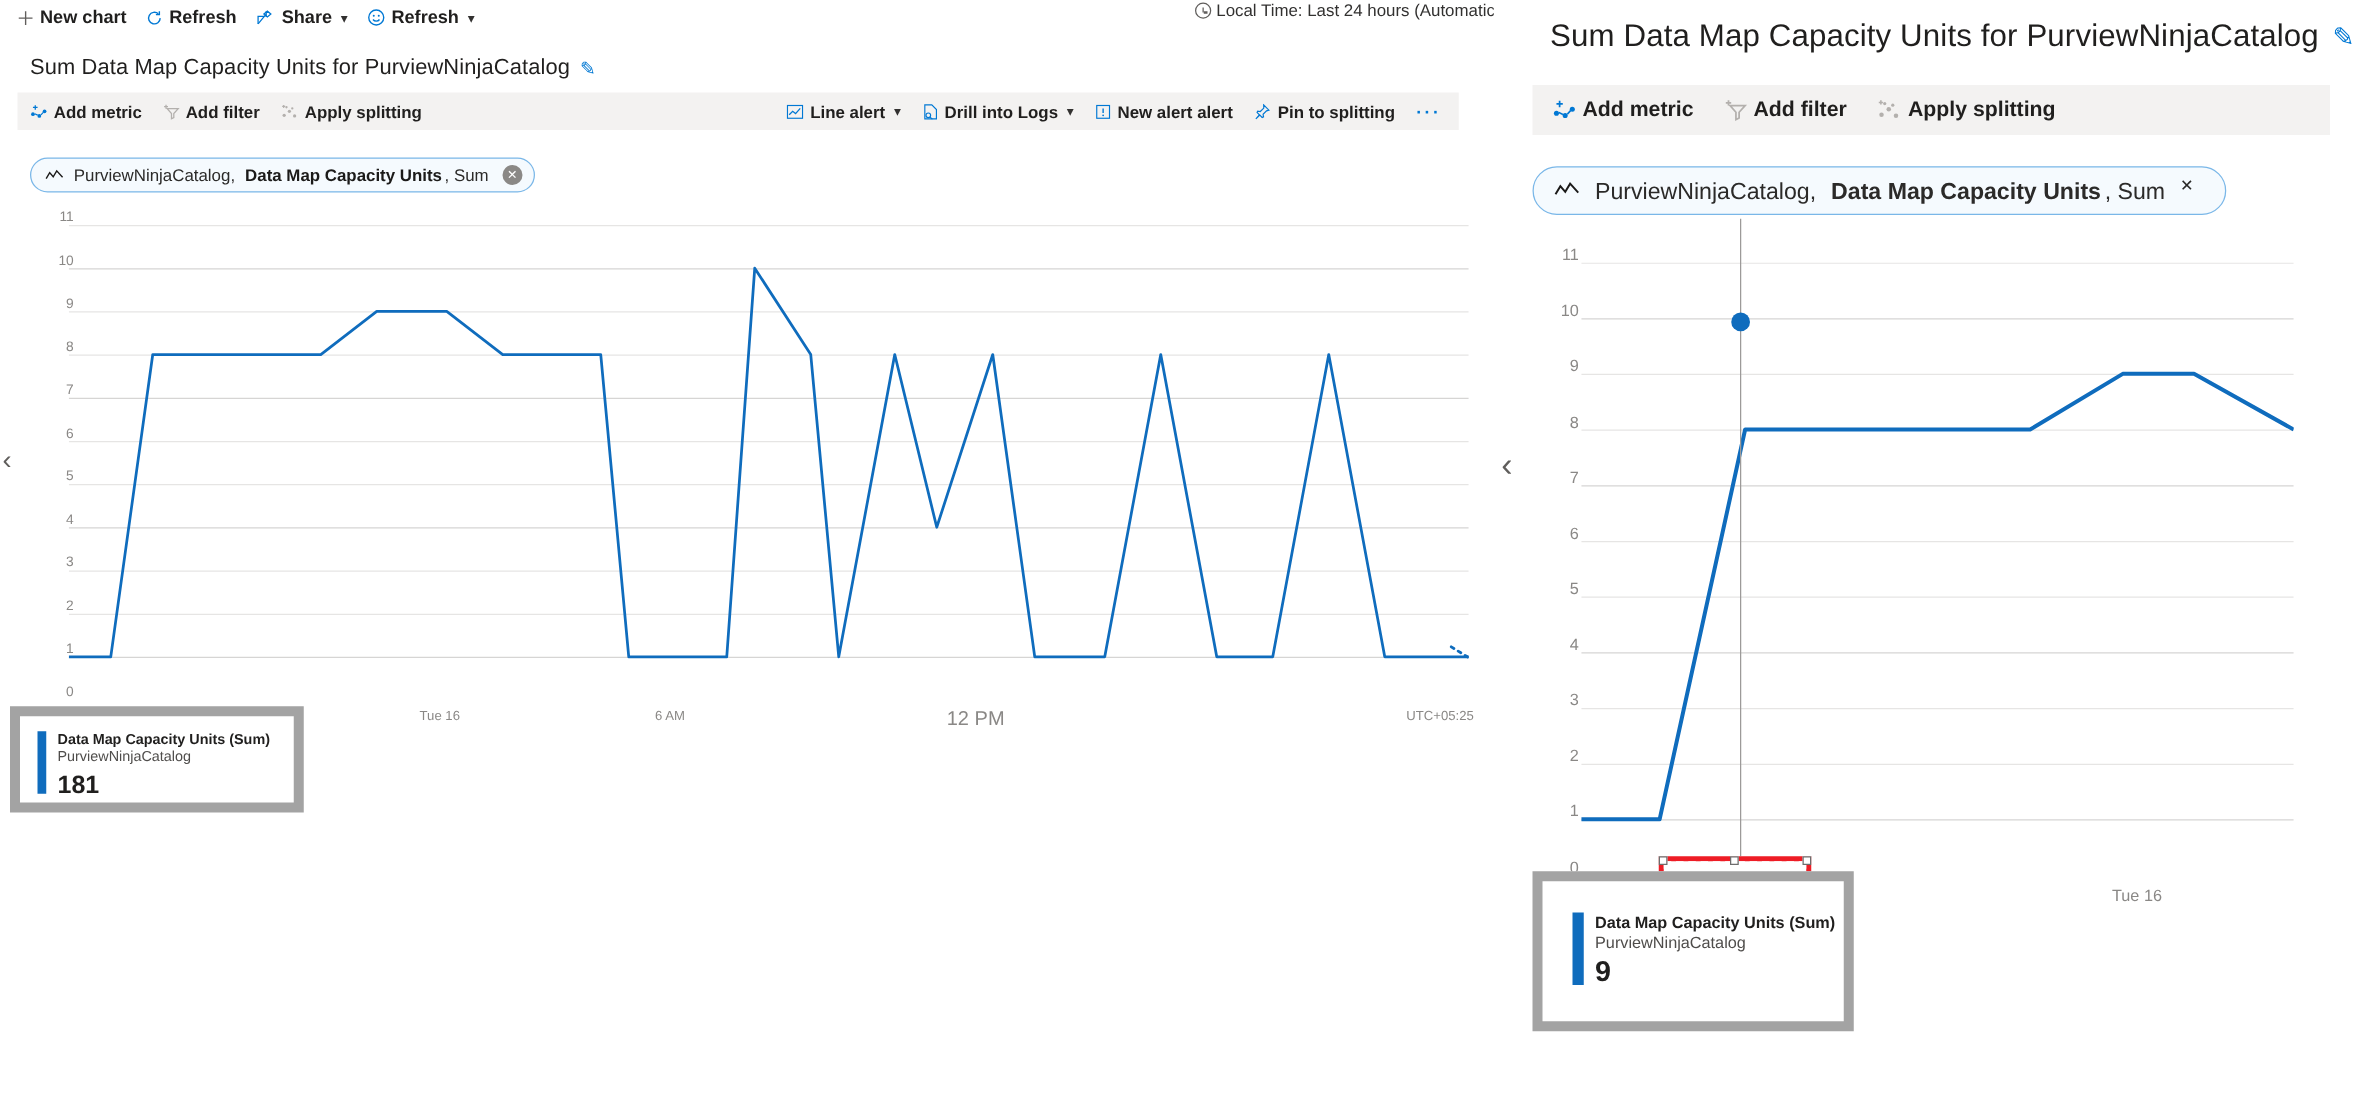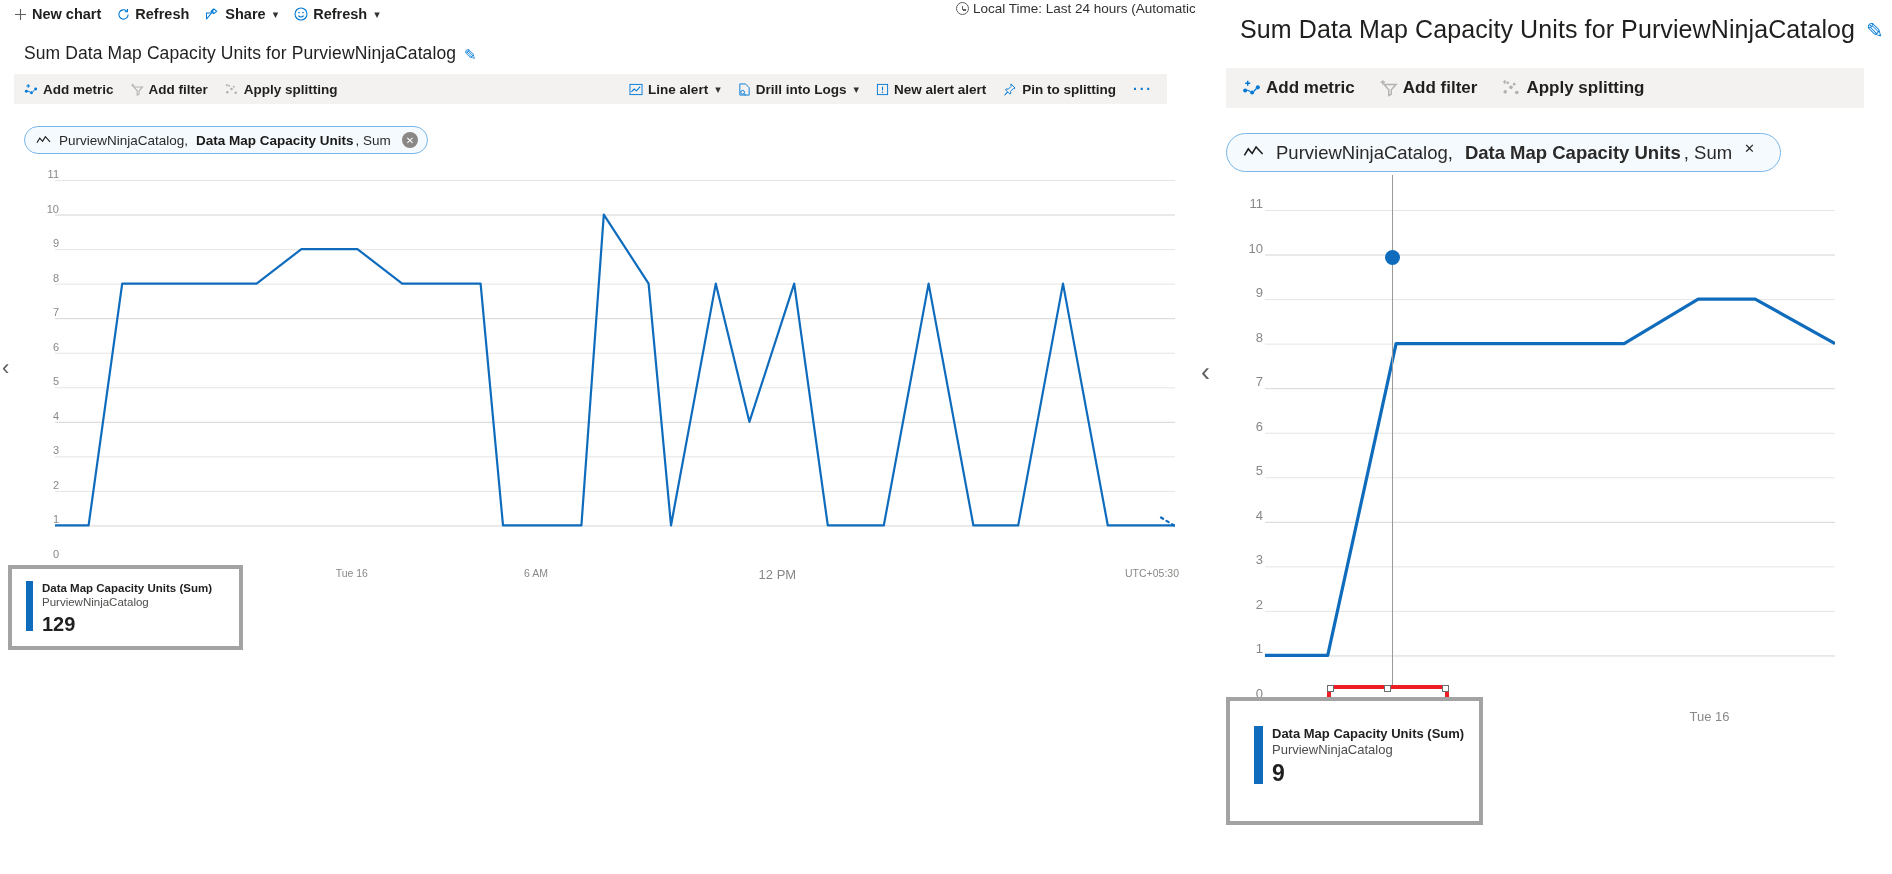--- a/index.html
+++ b/index.html
@@ -66,21 +66,21 @@
   .chip .closebtn {
     width:16px;height:16px;border-radius:50%;background:#8a8886;color:#fff;
     font-size:10px; display:flex;align-items:center;justify-content:center; margin-left:3px; cursor:pointer;
   }
   .chip .sparkico { color:#1b1a19; font-size:13px; }
 
   .chart-area { position:absolute; }
   .axis-label { position:absolute; font-size:11px; color:#8a8886; white-space:nowrap; }
 
   .legendbox {
-    position:absolute; background:#fff; border:4px solid #a3a3a3;
+    position:absolute; background:#fff; border:8px solid #a3a3a3;
   }
   .legend-inner { position:absolute; display:flex; gap:9px; }
   .legend-bar { width:7px; background:#0f6cbd; }
   .legend-t1 { font-size:11.5px; color:#201f1e; font-weight:700; line-height:14px; white-space:nowrap;}
   .legend-t2 { font-size:11.5px; color:#4f4d4b; line-height:14px; white-space:nowrap;}
   .legend-val { font-size:20px; color:#201f1e; font-weight:700; line-height:24px; margin-top:3px;}
 
   .collapse-arrow { position:absolute; color:#605e5c; font-size:22px; font-weight:300; }
 
   
@@ -309,31 +309,31 @@
         <div class="axis-label" style="left: 39px; top: 306.182px; font-size: 11px; text-align: right; width: 20px;">7</div>
         <div class="axis-label" style="left: 39px; top: 271.636px; font-size: 11px; text-align: right; width: 20px;">8</div>
         <div class="axis-label" style="left: 39px; top: 237.091px; font-size: 11px; text-align: right; width: 20px;">9</div>
         <div class="axis-label" style="left: 39px; top: 202.545px; font-size: 11px; text-align: right; width: 20px;">10</div>
         <div class="axis-label" style="left: 39px; top: 168px; font-size: 11px; text-align: right; width: 20px;">11</div>
       </div>
     <div id="left-xaxis">
         <div class="axis-label" style="left: 107.8px; top: 567px; width: 40px; text-align: center; font-size: 10.5px;">6 PM</div>
         <div class="axis-label" style="left: 331.8px; top: 567px; width: 40px; text-align: center; font-size: 10.5px;">Tue 16</div>
         <div class="axis-label" style="left: 516px; top: 567px; width: 40px; text-align: center; font-size: 10.5px;">6 AM</div>
-        <div class="axis-label" style="left: 757.4px; top: 567px; width: 40px; text-align: center; font-size: 13px;">12 PM</div>
-        <div class="axis-label" style="left: 1125px; top: 567px; font-size: 10.5px;">UTC+05:30</div>
+        <div class="axis-label" style="left: 757.4px; top: 567px; width: 40px; text-align: center; font-size: 16px;">12 PM</div>
+        <div class="axis-label" style="left: 1125px; top: 567px; font-size: 10.5px;">UTC+05:25</div>
       </div>
 
     <div class="legendbox" style="left:8px; top:565px; width:235px; height:85px;">
       <div class="legend-inner" style="left:14px; top:12px;">
         <div class="legend-bar" style="height:50px;"></div>
         <div>
           <div class="legend-t1">Data Map Capacity Units (Sum)</div>
           <div class="legend-t2">PurviewNinjaCatalog</div>
-          <div class="legend-val">129</div>
+          <div class="legend-val">181</div>
         </div>
       </div>
     </div>
   </div>
 
   <div id="right-panel">
 
     <div id="right-title">
       <span>Sum Data Map Capacity Units for PurviewNinjaCatalog</span>
       <span class="pencil">✎</span>

